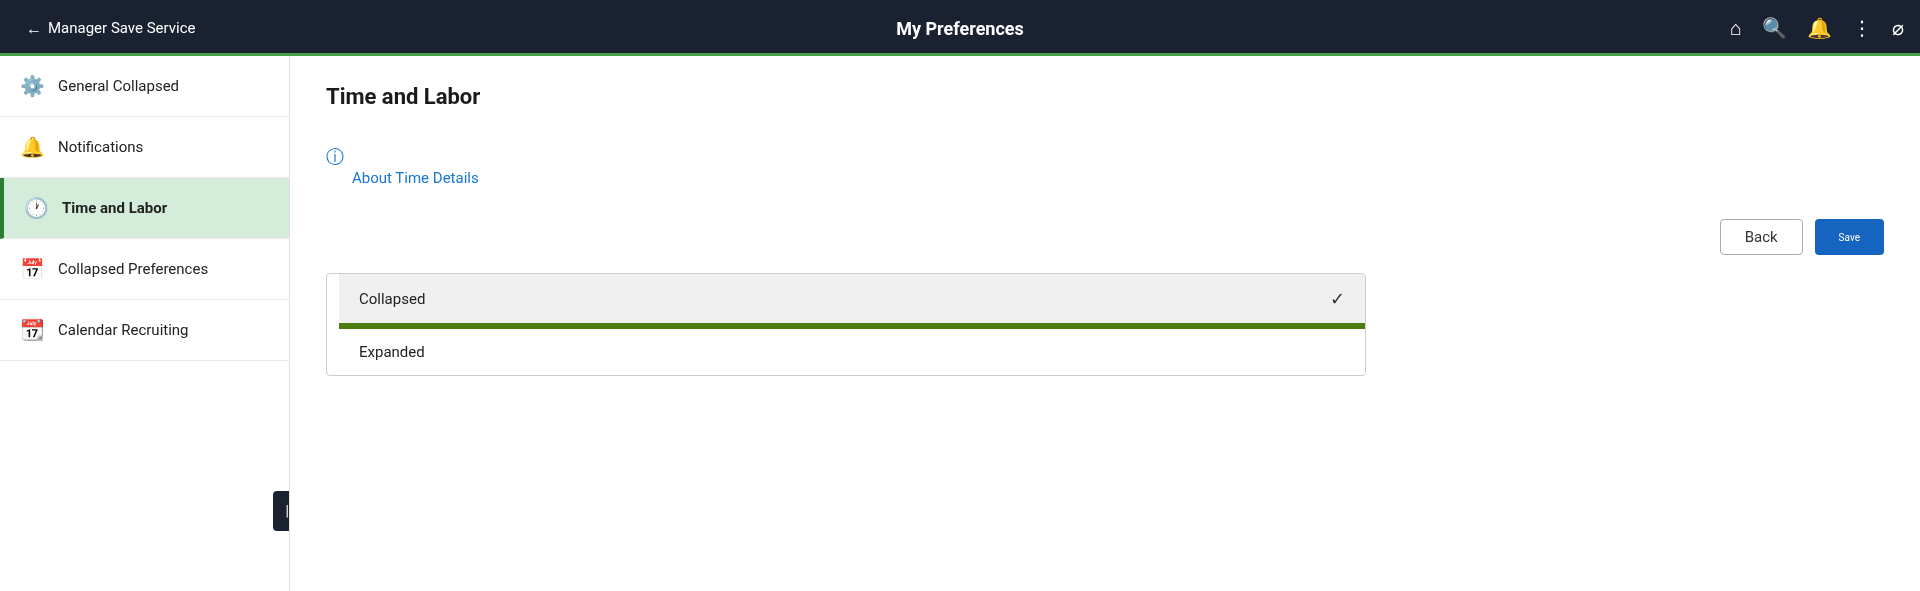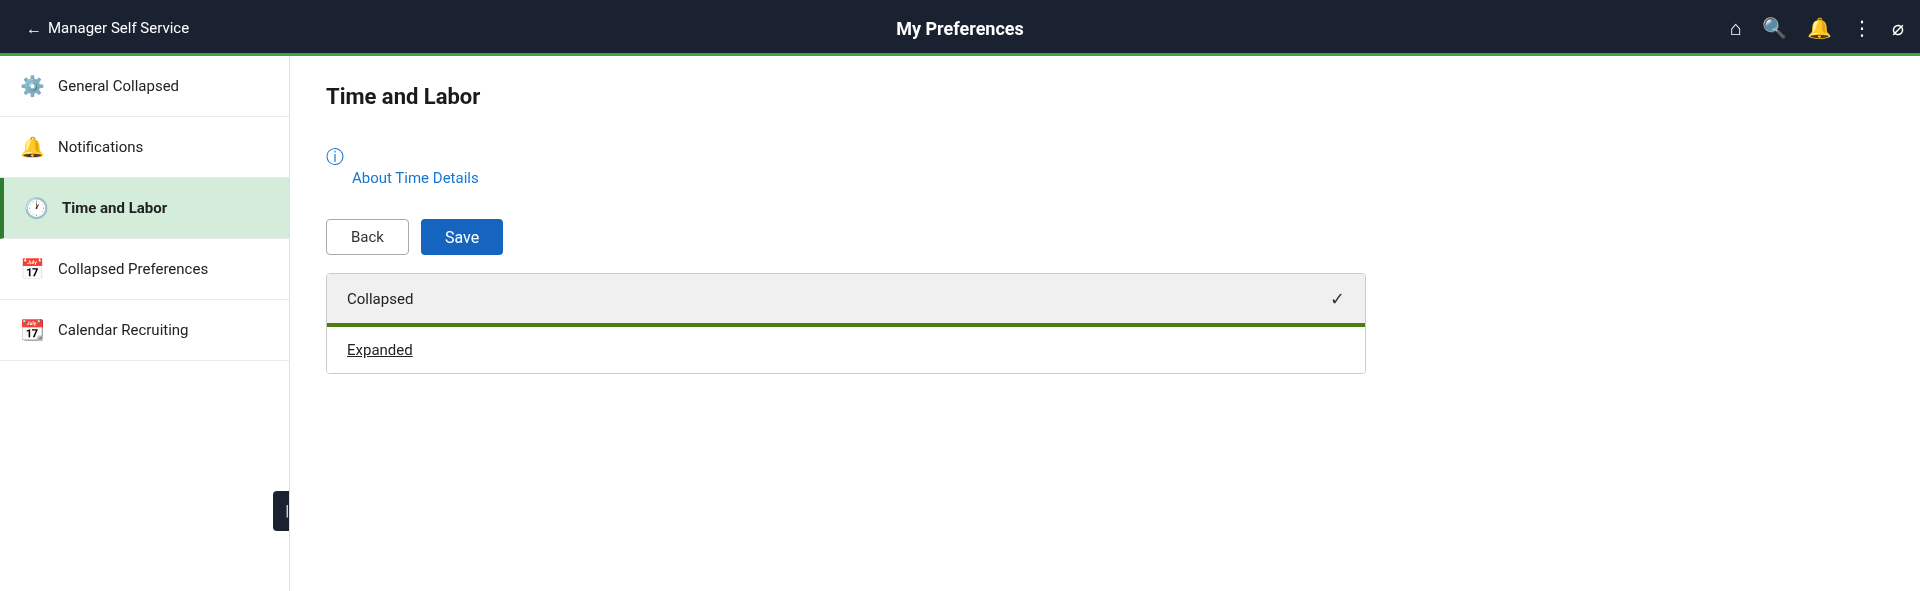--- a/index.html
+++ b/index.html
@@ -152,41 +152,41 @@
     .about-link {
       color: #1976d2;
       font-size: 15px;
       text-decoration: none;
       cursor: pointer;
       margin-top: 42px;
     }
 
     .actions-row {
       display: flex;
-      justify-content: flex-start;
+      justify-content: flex-end;
       gap: 12px;
       margin-bottom: 18px;
     }
 
     .btn-back {
       background: #fff;
       border: 1px solid #aaa;
       color: #333;
       padding: 8px 24px;
       font-size: 15px;
       border-radius: 4px;
       cursor: pointer;
     }
 
     .btn-save {
       background: #1565c0;
       border: none;
       color: #fff;
       padding: 0 24px;
-      font-size: 16px;
+      font-size: 10px;
       border-radius: 4px;
       cursor: pointer;
     }
 
     
     .dropdown-list {
       border: 1px solid #ccc;
       border-radius: 4px;
       max-width: 1040px;
       overflow: hidden;
@@ -194,29 +194,29 @@
 
     .dropdown-item {
       display: flex;
       align-items: center;
       justify-content: space-between;
       padding: 14px 20px;
       font-size: 15px;
       color: #222;
       cursor: pointer;
       background: #fff;
+      margin-left: 12px;
     }
 
     .dropdown-item:first-child {
       background: #f0f0f0;
     }
 
     .dropdown-item + .dropdown-item {
-      border-top: 4px solid #4d7c0f;
-      text-decoration: underline;
+      border-top: 6px solid #4d7c0f;
     }
 
     .check-icon {
       color: #333;
       font-size: 18px;
     }
 
     
     .top-nav::after {
       content: '';
@@ -227,21 +227,21 @@
       height: 3px;
       background: #43a047;
     }
   </style>
 </head>
 <body>
 
 <nav class="top-nav">
   <button class="back-link">
     <span class="back-arrow">←</span>
-    <span>Manager Self Service</span>
+    <span>Manager Save Service</span>
   </button>
 
   <span class="nav-title">My Preferences</span>
 
   <div class="top-nav-right">
     <span class="nav-icon">⌂</span>
     <span class="nav-icon">🔍</span>
     <span class="nav-icon">🔔</span>
     <span class="nav-icon">⋮</span>
     <span class="nav-icon">⌀</span>

